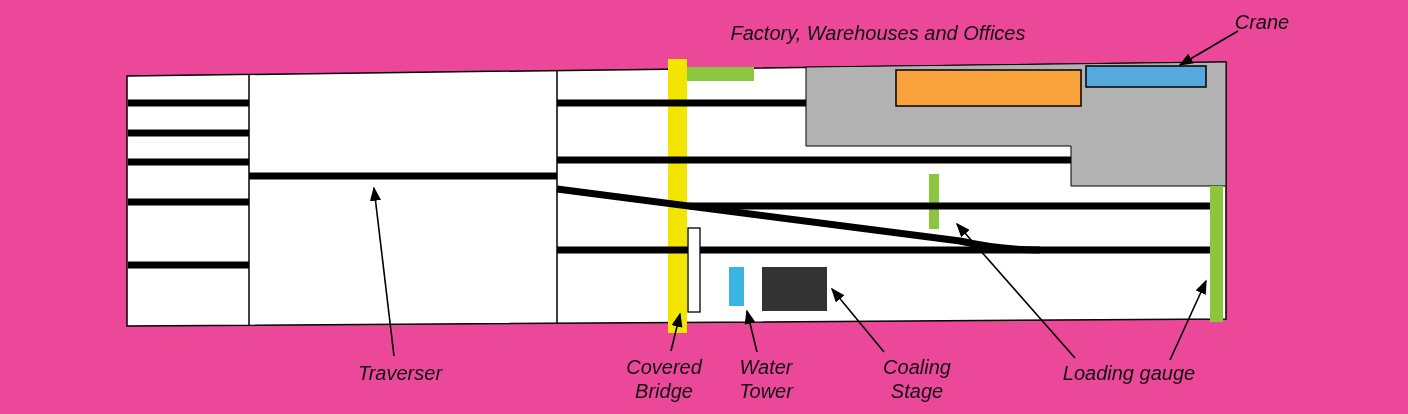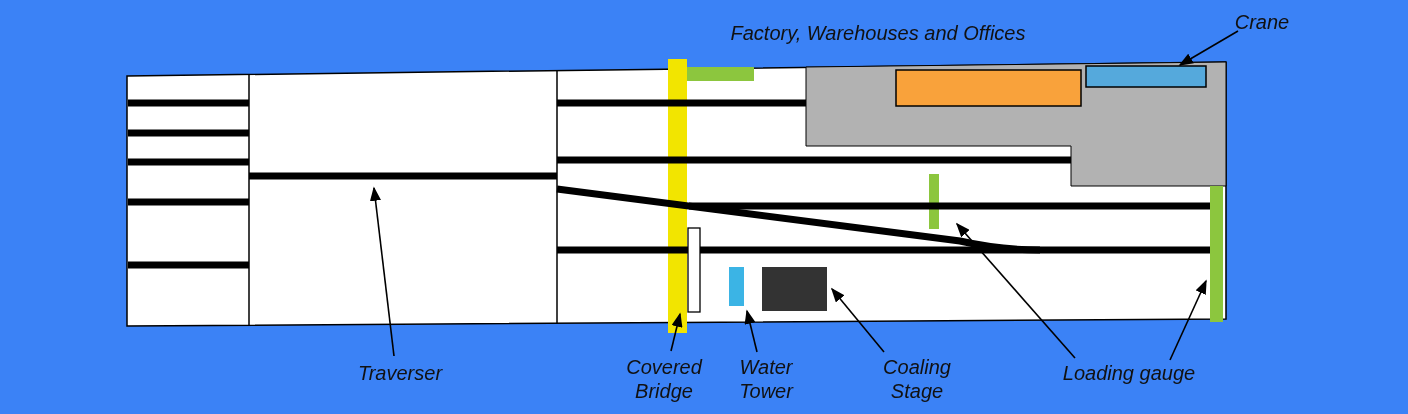--- a/index.html
+++ b/index.html
@@ -5,21 +5,21 @@
   html, body {
     margin: 0;
     padding: 0;
     background: #ffffff;
     font-family: "Liberation Sans", sans-serif;
   }
   .stage {
     position: relative;
     width: 1408px;
     height: 414px;
-    background: #3b82f6;
+    background: #ec4899;
     overflow: hidden;
   }
   svg text {
     font-family: "Liberation Sans", sans-serif;
     font-style: italic;
     font-size: 20px;
     fill: #111111;
   }
 </style>
 </head>

